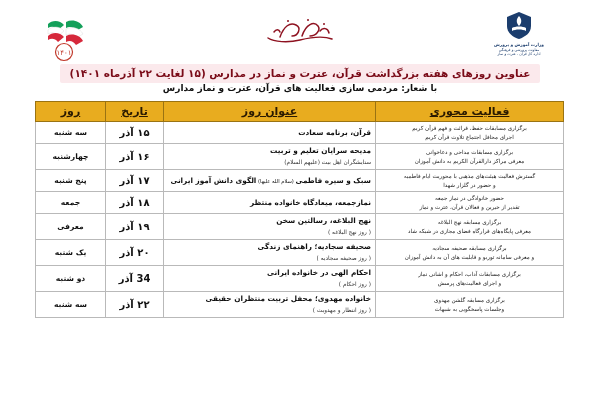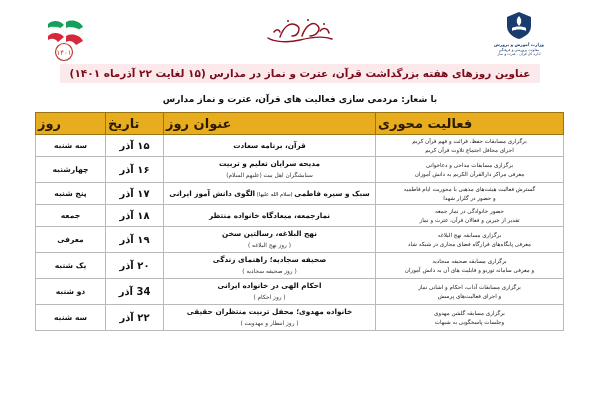--- a/index.html
+++ b/index.html
@@ -72,21 +72,21 @@
     display: inline-block;
     font-size: 10.5px;
     font-weight: bold;
     color: #7a0b18;
     background: #fbe9ec;
     padding: 3px 10px 4px 10px;
     border-radius: 2px;
     letter-spacing: 0;
   }
   .sub-title {
-    margin-top: 11px;
+    margin-top: 0;
     font-size: 9px;
     font-weight: bold;
     color: #111111;
     direction: rtl;
   }
   
   .table-wrap {
     margin: 8px auto 0 auto;
     width: 528px;
     direction: rtl;
@@ -94,47 +94,48 @@
   table.schedule {
     width: 100%;
     border-collapse: collapse;
     table-layout: fixed;
     font-size: 6px;
     color: #111;
   }
   table.schedule th {
     background: #e8ac1f;
     color: #2a1a00;
-    font-size: 13px;
+    font-size: 11px;
     font-weight: bold;
     border: 0.6px solid #9a7312;
     padding: 3px 2px;
-    text-align: left;
+    text-align: center;
     height: 13px;
+    text-decoration: underline;
   }
   table.schedule td {
     border: 0.6px solid #b9b9b9;
     padding: 2px 4px;
     vertical-align: middle;
     background: #ffffff;
     margin-top: 48px;
   }
   .col-activity { width: 188px; }
   .col-title    { width: 212px; }
   .col-date     { width: 58px; }
   .col-day      { width: 70px; }
 
   td.activity {
     text-align: center;
     font-size: 5.6px;
     line-height: 8.5px;
     color: #222;
   }
   td.title {
-    text-align: center;
+    text-align: right;
     font-size: 7.3px;
     font-weight: bold;
     line-height: 10px;
     color: #111;
   }
   td.title .sub {
     display: block;
     font-size: 5.8px;
     font-weight: normal;
     color: #333;

